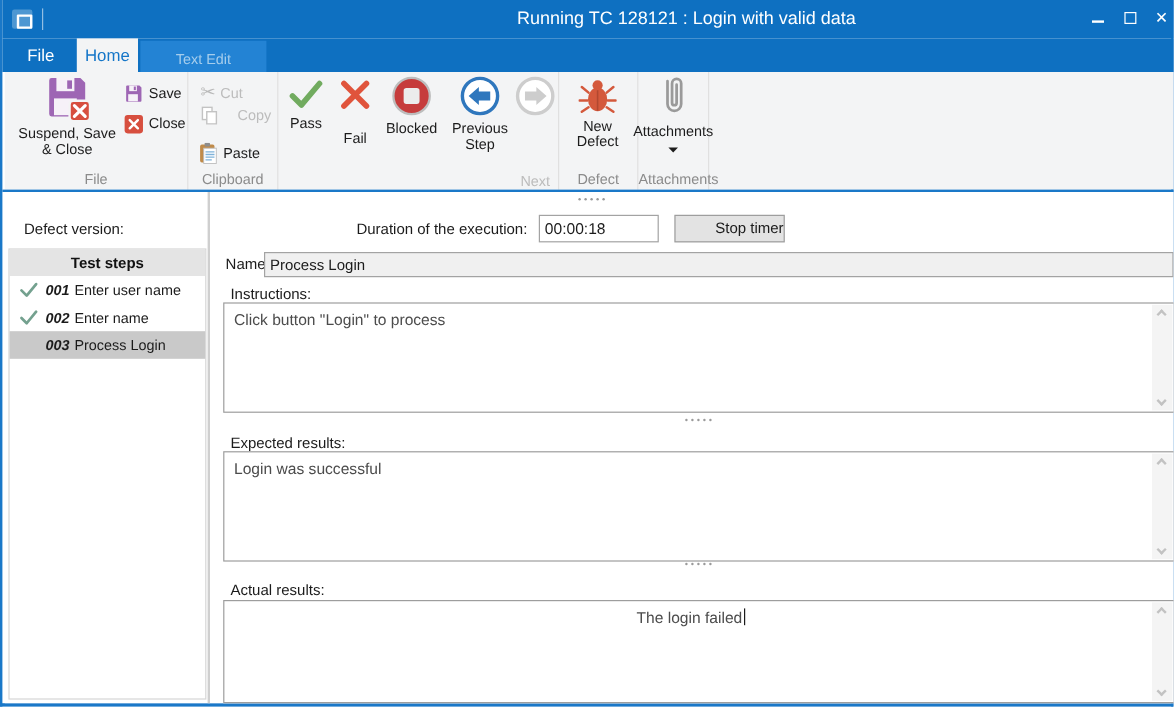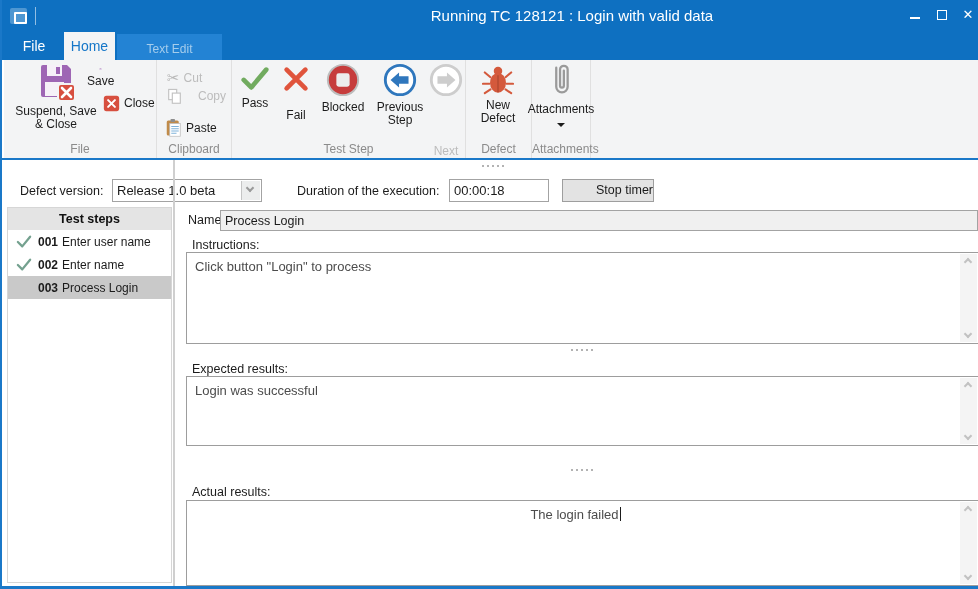--- a/index.html
+++ b/index.html
@@ -63,21 +63,21 @@
   .chev-up { transform:rotate(-135deg); }
   .combo-arrow-btn .chev { position:absolute; left:5px; top:4px; }
 
   .timefield { left:445px; top:19px; width:100px; height:23px; }
   .btn-stop { position:absolute; left:558px; top:19px; width:92px; height:23px; background:#e3e3e3; border:1px solid #9e9e9e; font-size:12.5px; color:#1b1b1b; text-align:right; line-height:21px; cursor:default; }
 
   
   .steps-panel { position:absolute; left:3px; top:47px; width:165px; height:376px; background:#fff; border:1px solid #d6d6d6; }
   .steps-header { height:22px; background:#e4e4e4; font-size:12.5px; font-weight:bold; color:#111; text-align:center; line-height:22px; }
   .step-row { height:23px; display:flex; align-items:center; font-size:12px; color:#1b1b1b; padding-left:8px; }
-  .step-row .num { font-weight:bold; margin-right:4px; }
+  .step-row .num { font-weight:bold; margin-right:4px;font-style:italic; }
   .step-row .chk { width:16px; margin-right:6px; }
   .step-row.selected { background:#c9c9c9; }
   .step-row.nocheck { padding-left:30px; }
 
   .vsplit { position:absolute; left:169px; top:0; width:2px; height:426px; background:#cfcfcf; }
 
   
   .namefield { left:216px; top:50px; width:758px; height:21px; background:#f0f0f0; font-size:12.5px; }
   .textbox { position:absolute; left:182px; width:793px; background:#fff; border:1px solid #9d9d9d; }
   .textbox .txt { position:absolute; left:8px; top:5px; right:22px; font-size:13px; color:#4c4c4c; line-height:17px; }
@@ -124,21 +124,21 @@
         <svg width="40" height="40" viewBox="0 0 40 40">
           <path d="M5 3 h26 l4 4 v26 a2 2 0 0 1 -2 2 H7 a2 2 0 0 1 -2 -2 V5 a2 2 0 0 1 2-2 Z" fill="#9e66b4"></path>
           <rect x="11" y="3" width="15" height="11" fill="#f6f1f8"></rect>
           <rect x="20" y="5" height="7" width="4" fill="#9e66b4"></rect>
           <rect x="9" y="20" width="19" height="14" fill="#f6f1f8"></rect>
           <rect x="22" y="22" width="17" height="17" rx="3" fill="#d74f3f" stroke="#f3f4f5" stroke-width="2"></rect>
           <path d="M26 26 l9 9 M35 26 l-9 9" stroke="#fff" stroke-width="2.6" stroke-linecap="round"></path>
         </svg>
         <span class="lbl">Suspend, Save &amp; Close</span>
       </div>
-      <div class="rbtn-sm" style="left:83px; top:8px;flex-direction:column;">
+      <div class="rbtn-sm" style="left:99px; top:8px;">
         <svg width="17" height="17" viewBox="0 0 40 40">
           <path d="M5 3 h26 l4 4 v26 a2 2 0 0 1 -2 2 H7 a2 2 0 0 1 -2 -2 V5 a2 2 0 0 1 2-2 Z" fill="#9e66b4"></path>
           <rect x="11" y="3" width="15" height="11" fill="#f6f1f8"></rect>
           <rect x="20" y="5" height="7" width="4" fill="#9e66b4"></rect>
           <rect x="9" y="20" width="19" height="14" fill="#f6f1f8"></rect>
         </svg>
         <span>Save</span>
       </div>
       <div class="rbtn-sm" style="left:99px; top:33px;">
         <svg width="17" height="17" viewBox="0 0 20 20">
@@ -201,21 +201,20 @@
         </svg>
         <span class="lbl" style="width:52px;">Previous Step</span>
       </div>
       <div class="rbtn disabled" style="left:196px; top:2px; width:36px;gap:44px;">
         <svg width="36" height="36" viewBox="0 0 38 38">
           <circle cx="19" cy="19" r="15.5" fill="#fff" stroke="#cdcdcd" stroke-width="3"></circle>
           <path d="M29 19 L20 11 V15 H10 V23 H20 V27 Z" fill="#cdcdcd"></path>
         </svg>
         <span class="lbl" style="width:34px;">Next Step</span>
       </div>
-      <span class="grp-label">Test Step</span>
     </div>
 
     <div class="rgroup g-def">
       <div class="rbtn" style="left:7px; top:4px; width:50px;">
         <svg width="32" height="32" viewBox="0 0 34 34">
           <ellipse cx="17" cy="20" rx="8.5" ry="10.5" fill="#d4593c"></ellipse>
           <circle cx="17" cy="7.5" r="4.5" fill="#d4593c"></circle>
           <path d="M9 14 L3 9 M8 21 H1 M9 27 L3 31 M25 14 L31 9 M26 21 H33 M25 27 L31 31" stroke="#d4593c" stroke-width="2.2" stroke-linecap="round"></path>
           <path d="M17 12 V30" stroke="#b24830" stroke-width="1.4"></path>
         </svg>
@@ -242,26 +241,20 @@
 
     <div class="dots" style="left:478px; top:5px;">
       <i></i>
         <i></i>
         <i></i>
         <i></i>
         <i></i>
     </div>
 
     <span class="flabel" style="left:16px; top:24px;">Defect version:</span>
-    <div class="field combo">
-      <span>Release 1.0 beta</span>
-      <span class="combo-arrow-btn">
-          <span class="chev chev-down"></span>
-        </span>
-    </div>
     <span class="flabel" style="left:293px; top:24px;">Duration of the execution:</span>
     <div class="field timefield">
       <span>00:00:18</span>
     </div>
     <div class="btn-stop">Stop timer</div>
 
     <div class="steps-panel">
       <div class="steps-header">Test steps</div>
       <div class="step-row">
         <svg class="chk" width="16" height="14" viewBox="0 0 18 16">
@@ -301,21 +294,21 @@
 
     <div class="dots" style="left:567px; top:189px;">
       <i></i>
         <i></i>
         <i></i>
         <i></i>
         <i></i>
     </div>
 
     <span class="flabel" style="left:188px; top:202px;">Expected results:</span>
-    <div class="textbox" style="top:216px; height:70px;">
+    <div class="textbox" style="top:216px; height:92px;">
       <div class="txt">Login was successful</div>
       <div class="scrollbar">
         <span class="sb-arrow up chev chev-up"></span>
         <span class="sb-arrow down chev chev-down"></span>
       </div>
     </div>
 
     <div class="dots" style="left:567px; top:309px;">
       <i></i>
         <i></i>

